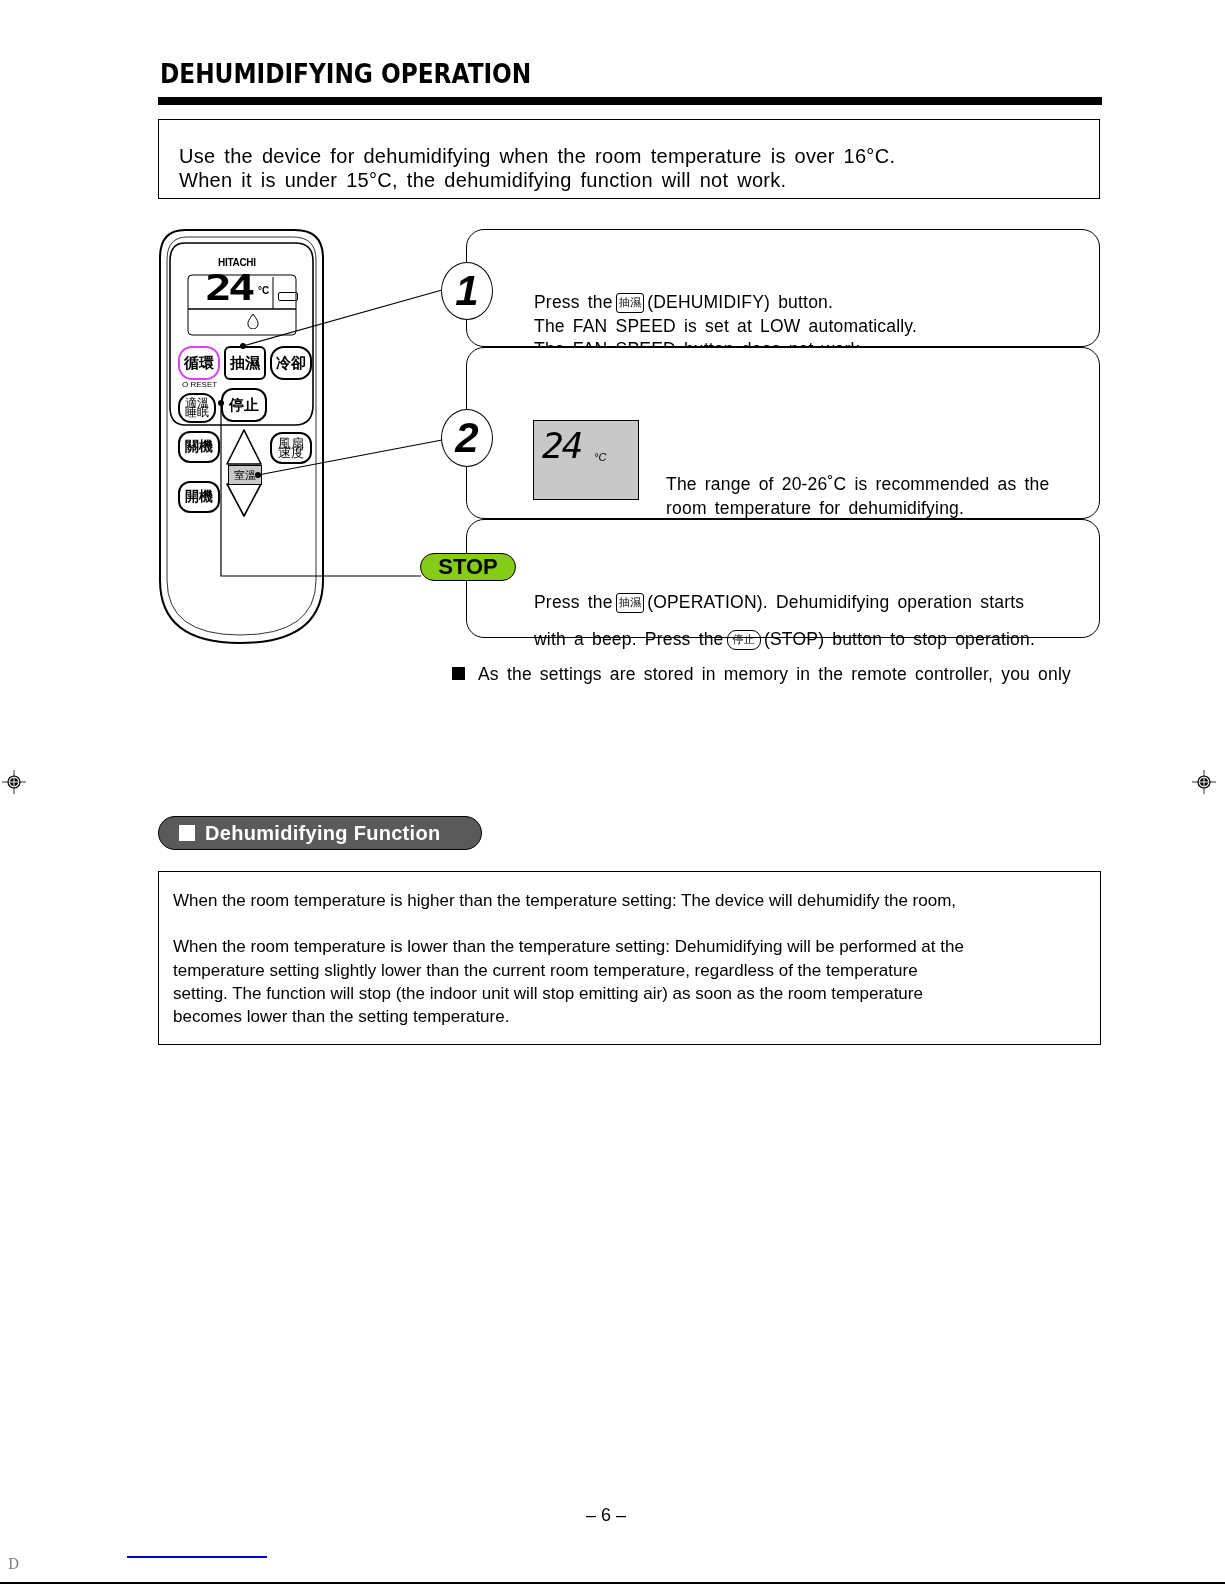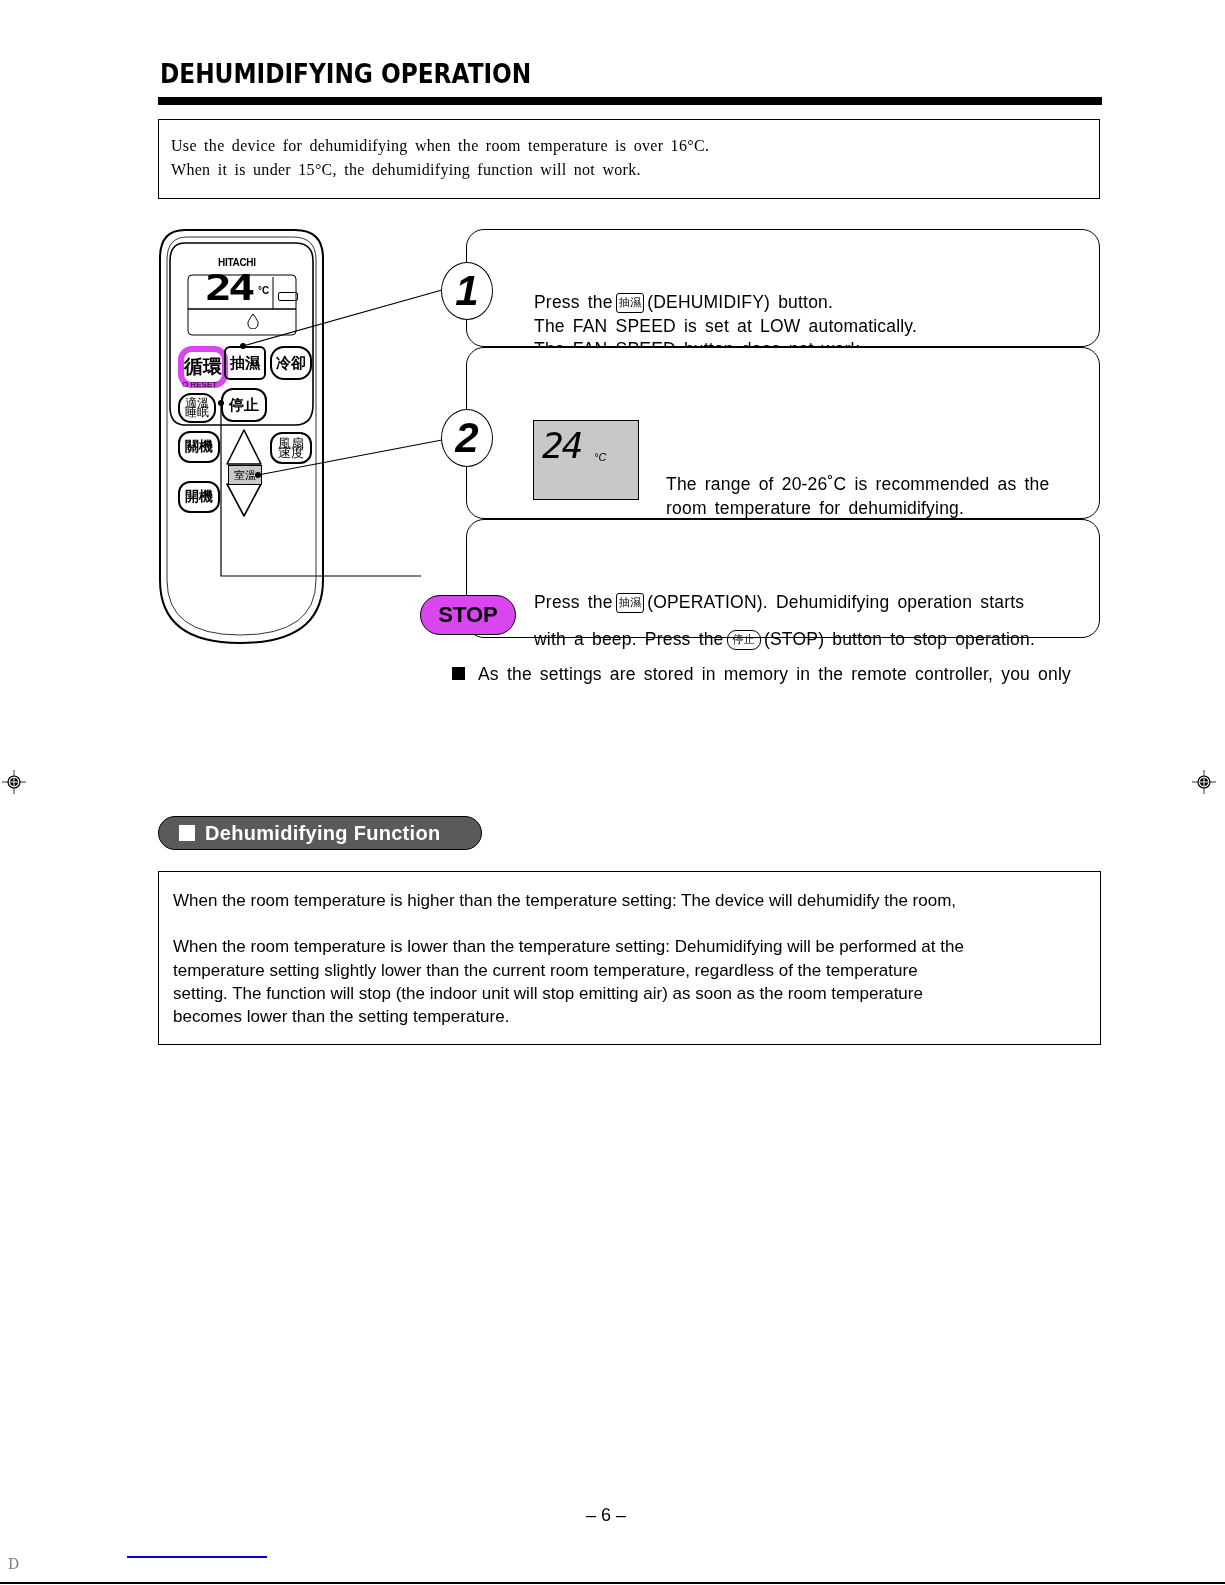--- a/index.html
+++ b/index.html
@@ -3,29 +3,29 @@
 <meta charset="utf-8">
 <style>
   html, body { margin:0; padding:0; background:#ffffff; }
   body { width:1225px; height:1585px; position:relative; overflow:hidden;
          font-family:"Liberation Sans", "DejaVu Sans", sans-serif; color:#000; }
   .abs { position:absolute; }
   .title { left:160px; top:58px; font-family:"DejaVu Sans", sans-serif; font-weight:bold;
            font-size:27px; letter-spacing:0px; transform:scaleX(0.86); transform-origin:left top; }
   .title-rule { left:158px; top:97px; width:944px; height:8px; background:#000; }
   .intro-box { left:158px; top:119px; width:942px; height:80px; border:1.5px solid #000; box-sizing:border-box; }
-  .intro-box p { margin:0; position:absolute; left:12px; font-size:16px; letter-spacing:0.3px; word-spacing:3px;font-family:Liberation Serif, serif; }
+  .intro-box p { margin:8px; position:absolute; left:12px; font-size:20px; letter-spacing:0.3px; word-spacing:3px; }
   .step { left:466px; width:634px; border:1.5px solid #000; border-radius:18px; box-sizing:border-box; background:#fff; }
   .step-text { position:absolute; left:67px; font-size:17.5px; line-height:23.5px; letter-spacing:0.2px; word-spacing:3px;margin-top:36px; }
   .num-badge { width:52px; height:58px; border:1.5px solid #000; border-radius:50%; background:#fff;
                display:flex; align-items:center; justify-content:center; font-weight:bold; font-style:italic;
                font-size:42px; font-family:"Liberation Sans", sans-serif; box-sizing:border-box; }
-  .stop-badge { left:420px; top:553px; width:96px; height:40px; border:1.5px solid #000; border-radius:20px;
-                background:#d946ef; display:flex; align-items:center; justify-content:center; font-weight:bold;
-                font-size:22px; box-sizing:border-box;margin-top:42px; }
+  .stop-badge { left:420px; top:553px; width:96px; height:28px; border:1.5px solid #000; border-radius:20px;
+                background:#84cc16; display:flex; align-items:center; justify-content:center; font-weight:bold;
+                font-size:22px; box-sizing:border-box; }
   .kbtn { display:inline-block; border:1.5px solid #000; border-radius:3px; font-size:11px; padding:2px 2px;
           line-height:14px; vertical-align:middle; margin:0 3px; font-family:"DejaVu Sans", sans-serif; }
   .kbtn.round { border-radius:9px; padding:2px 5px; }
   .lcd { left:533px; top:420px; width:106px; height:80px; background:#c8c8c8; border:1.5px solid #000; box-sizing:border-box; }
   .lcd-digits { position:absolute; left:8px; top:4px; font-family:"DejaVu Sans Mono", monospace; font-size:36px;
                 font-style:italic; letter-spacing:-2px; }
   .lcd-unit { position:absolute; left:60px; top:30px; font-size:11px; font-style:italic; }
   .note { left:452px; top:657px; font-size:17.5px; line-height:34px; letter-spacing:0.2px; word-spacing:3px; }
   .bullet-square { display:inline-block; width:13px; height:13px; background:#000; margin-right:13px; vertical-align:0px; }
   .func-pill { left:158px; top:816px; width:324px; height:34px; background:#5a5a5a; border:1.5px solid #000;
@@ -64,21 +64,21 @@
 </svg>
 
 <div class="abs" style="left:218px;top:257px;font-size:10px;font-weight:bold;letter-spacing:-0.3px">HITACHI</div>
 <div class="abs" style="left:205px;top:270px;font-family:'DejaVu Sans Mono',monospace;font-size:36px;font-weight:bold;line-height:36px;letter-spacing:-3px;transform:scaleX(1.25);transform-origin:left top">24</div>
 <div class="abs" style="left:258px;top:285px;font-size:10px;font-weight:bold">°C</div>
 <div class="abs" style="left:278px;top:292px;width:18px;height:7px;border:1.5px solid #000;border-radius:2px"></div>
 <svg class="abs" style="left:246px;top:313px" width="14" height="16">
     <path d="M7,1 Q13,9 12,11 A5,5 0 0 1 2,11 Q1,9 7,1 Z" fill="#fff" stroke="#000" stroke-width="1"></path>
   </svg>
 
-<div class="abs" style="left:178px;top:346px;width:38px;height:30px;border:6px solid #d946ef;border-radius:14px;display:flex;align-items:center;justify-content:center;font-size:19px;font-weight:bold;font-family:'DejaVu Sans',sans-serif">循環</div>
+<div class="abs" style="left:178px;top:346px;width:38px;height:30px;border:2px solid #d946ef;border-radius:14px;display:flex;align-items:center;justify-content:center;font-size:15px;font-weight:bold;font-family:'DejaVu Sans',sans-serif">循環</div>
 <div class="abs" style="left:224px;top:346px;width:38px;height:30px;border:2px solid #000;border-radius:6px;display:flex;align-items:center;justify-content:center;font-size:15px;font-weight:bold;font-family:'DejaVu Sans',sans-serif">抽濕</div>
 <div class="abs" style="left:270px;top:346px;width:38px;height:30px;border:2px solid #000;border-radius:14px;display:flex;align-items:center;justify-content:center;font-size:15px;font-weight:bold;font-family:'DejaVu Sans',sans-serif">冷卻</div>
 <div class="abs" style="left:182px;top:380px;font-size:8px">O RESET</div>
 
 <div class="abs" style="left:178px;top:393px;width:34px;height:26px;border:2px solid #000;border-radius:13px;display:flex;flex-direction:column;align-items:center;justify-content:center;font-size:12px;line-height:9px;font-family:'DejaVu Sans',sans-serif">
   <span>適溫</span>
   <span>睡眠</span>
 </div>
 <div class="abs" style="left:221px;top:388px;width:42px;height:30px;border:2px solid #000;border-radius:12px;display:flex;align-items:center;justify-content:center;font-size:15px;font-weight:bold;font-family:'DejaVu Sans',sans-serif">停止</div>
 

